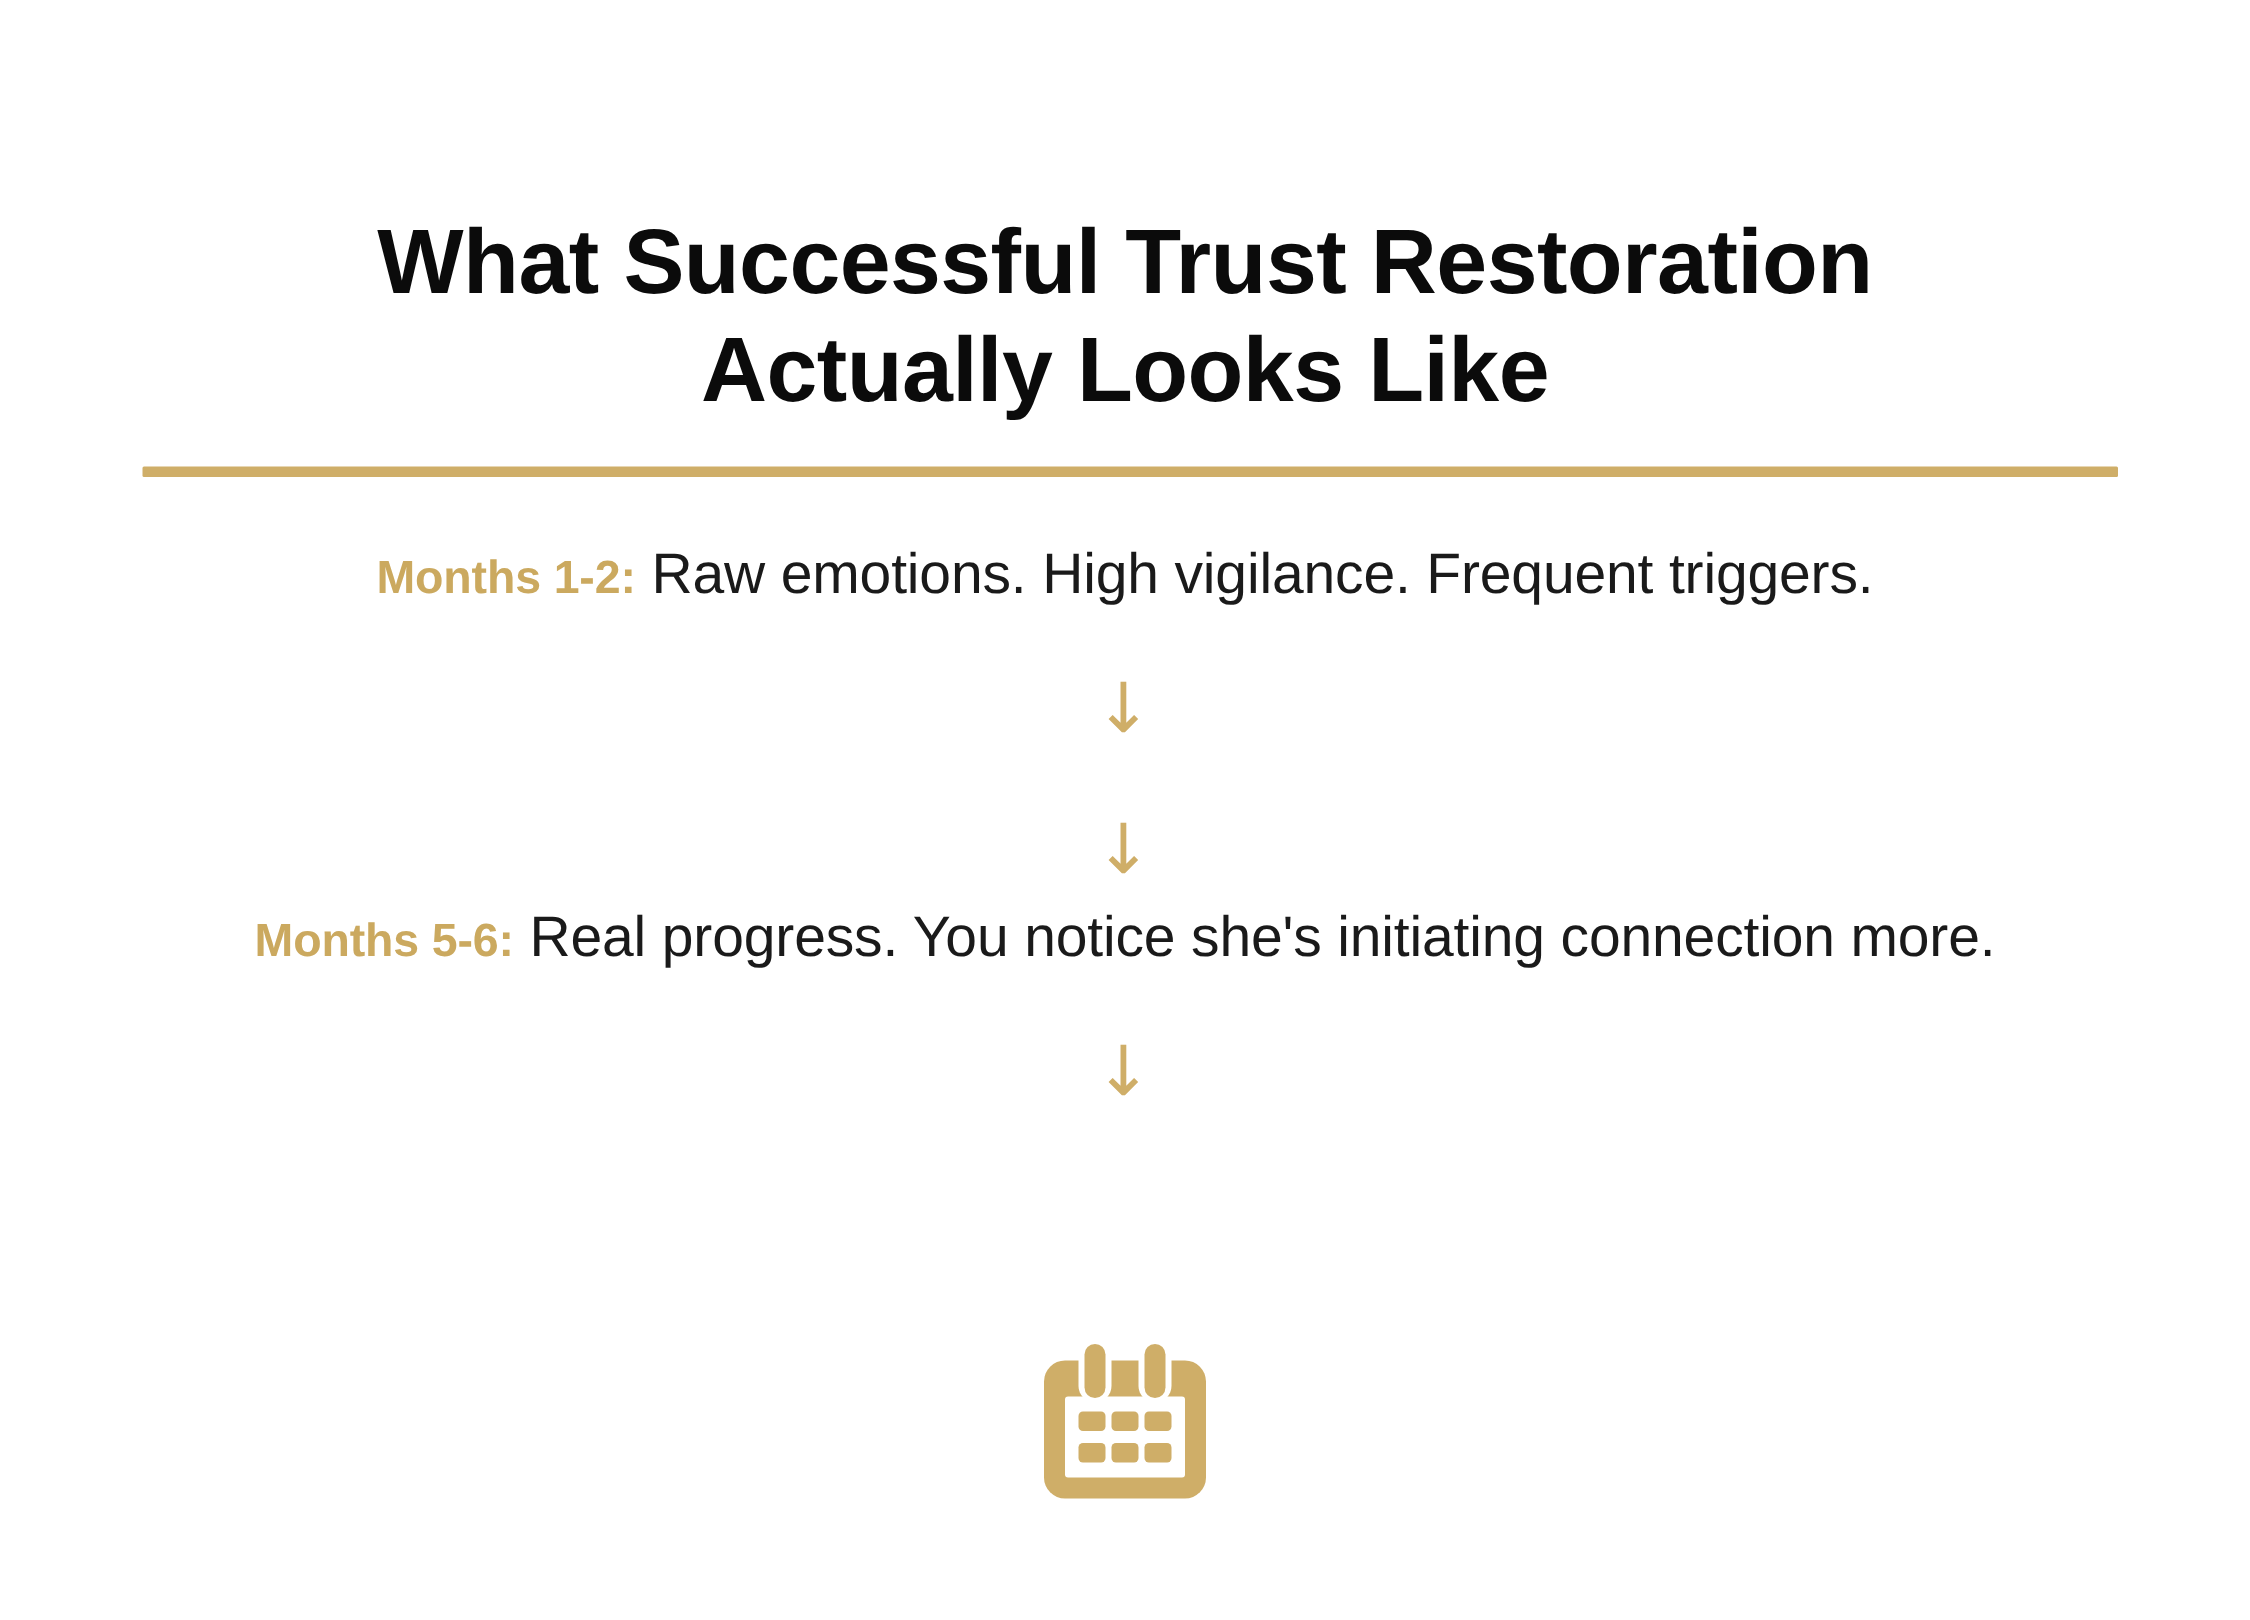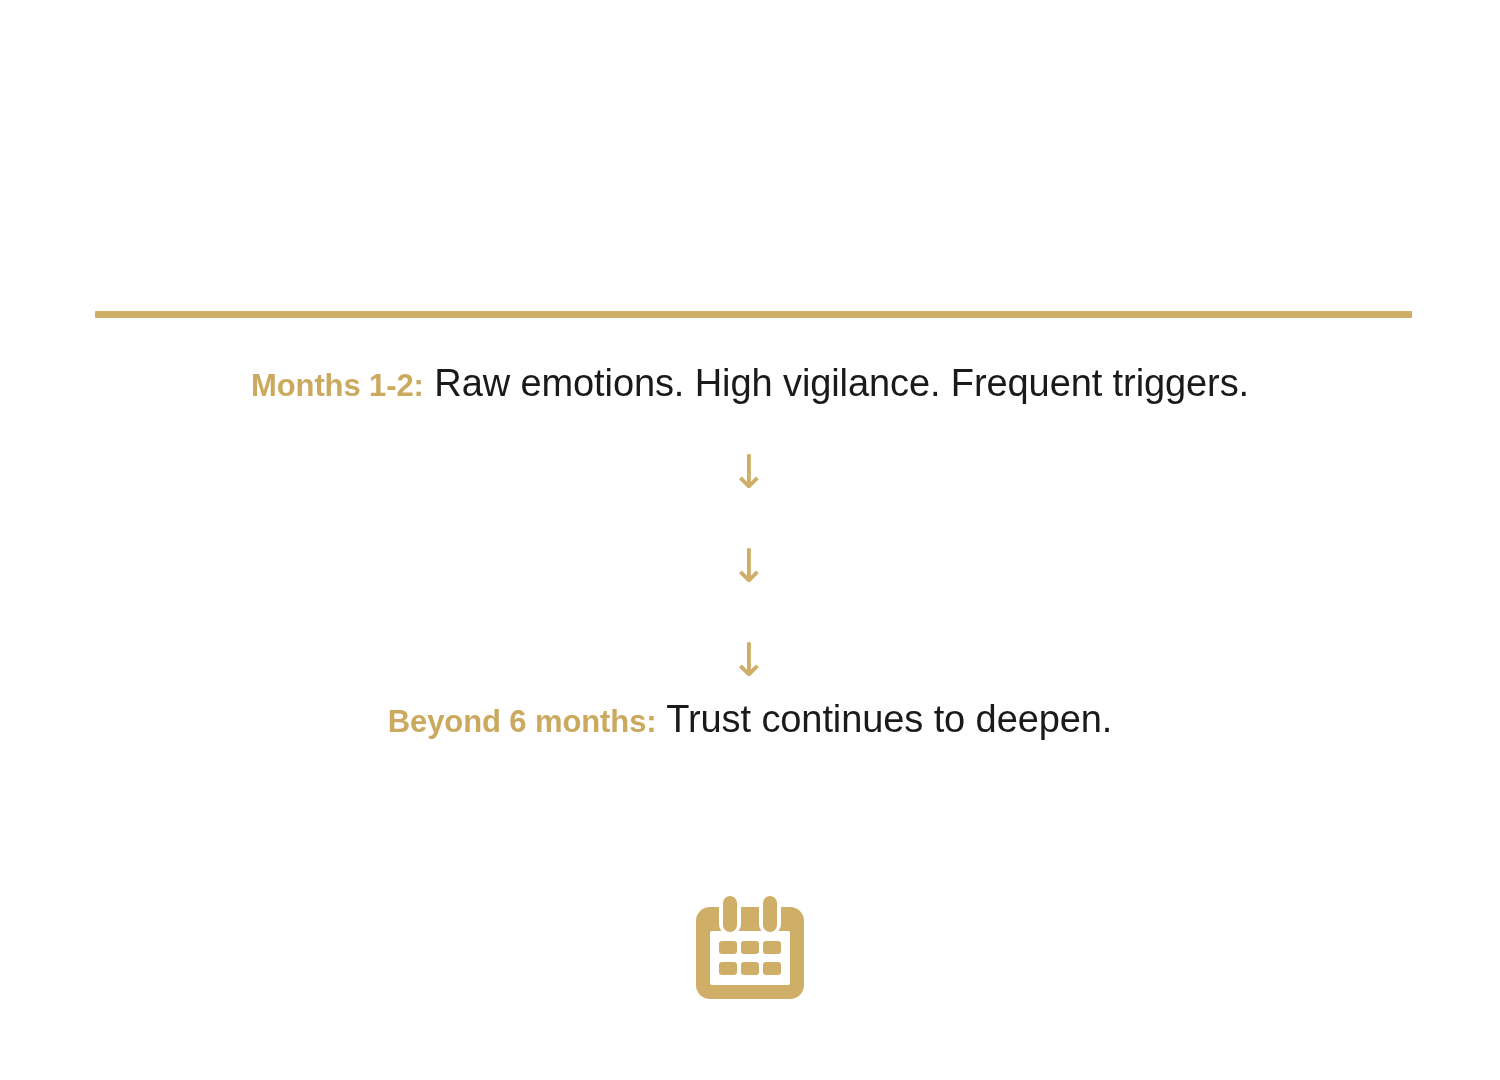--- a/index.html
+++ b/index.html
@@ -117,20 +117,22 @@
     height: 108px;
     vertical-align: top;
   }
 </style>
 </head>
 <body>
 
 <div class="infographic">
 
   <div class="title-block">
+    <span class="title-line">What Successful Trust Restoration</span>
+    <span class="title-line">Actually Looks Like</span>
   </div>
 
   <div class="divider"></div>
 
   <div class="timeline">
 
     <div class="step-row">
       <span class="step-label">Months 1-2:</span><span class="step-text"> Raw emotions. High vigilance. Frequent triggers.</span>
     </div>
 
@@ -140,30 +142,30 @@
       <span class="arrow-glyph">↓</span>
     </div>
 
 
     <div class="gap-2"></div>
 
     <div class="arrow-row">
       <span class="arrow-glyph">↓</span>
     </div>
 
+    <div class="step-row">
+      <span class="step-label">Months 5-6:</span><span class="step-text"> Real progress. You notice she's initiating connection more.</span>
+    </div>
 
     <div class="gap-2"></div>
 
     <div class="arrow-row">
       <span class="arrow-glyph">↓</span>
     </div>
 
-    <div class="step-row">
-      <span class="step-label">Beyond 6 months:</span><span class="step-text"> Trust continues to deepen.</span>
-    </div>
 
   </div>
 
   <div class="icon-wrap">
     <svg class="cal-icon" viewBox="0 0 112 108" aria-hidden="true">
 
       <rect x="2" y="14" width="108" height="92" rx="14" ry="14" fill="#cfae68"></rect>
 
       <rect x="16" y="38" width="80" height="54" rx="2" ry="2" fill="#ffffff"></rect>
 

